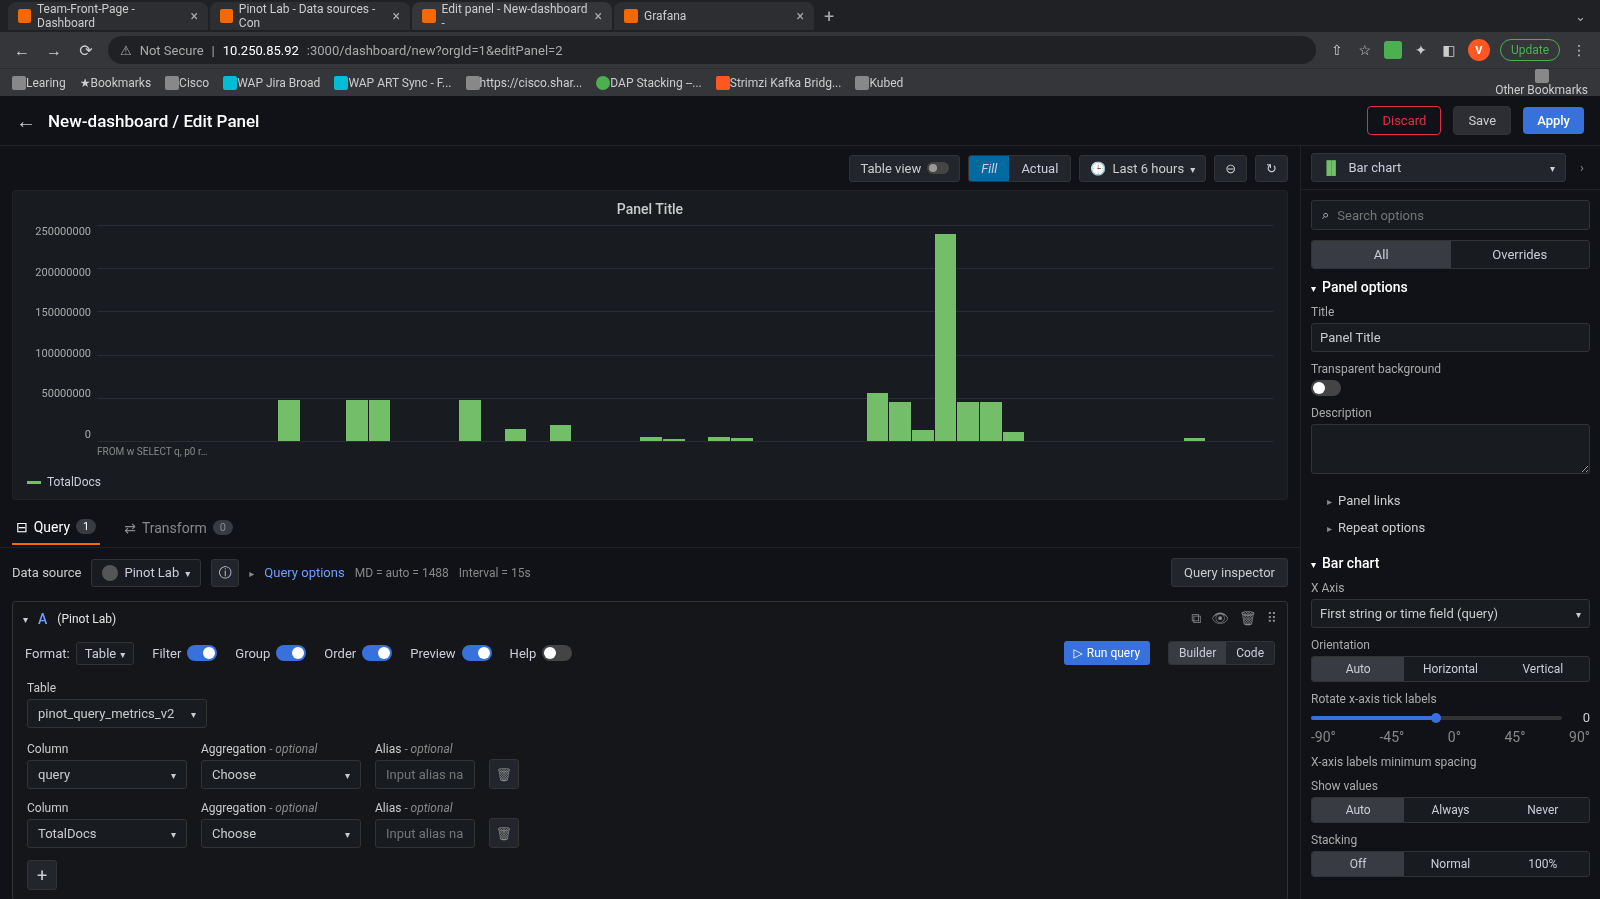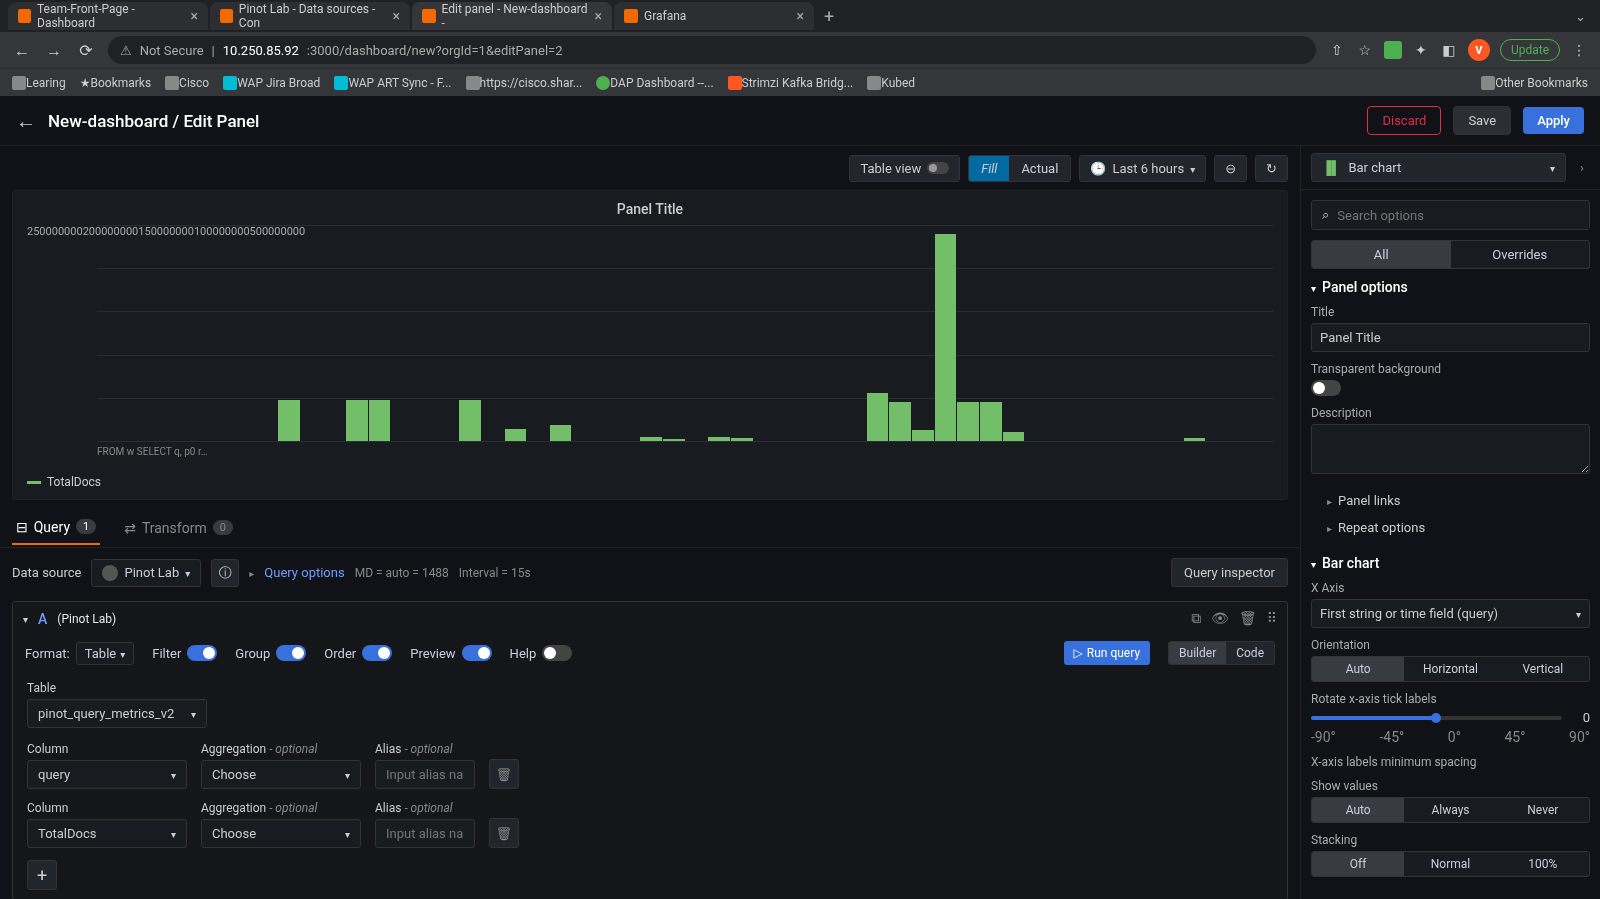--- a/index.html
+++ b/index.html
@@ -22,21 +22,21 @@
 .addr-icon { width:18px; height:18px; color:#ccc; display:flex; align-items:center; justify-content:center; font-size:14px; }
 .ext-badge { background:#4caf50; width:18px; height:18px; border-radius:3px; position:relative; }
 .avatar-circle { width:22px; height:22px; border-radius:50%; background:#ff5722; color:#fff; display:flex; align-items:center; justify-content:center; font-size:11px; font-weight:bold; }
 .update-btn { background:transparent; border:1px solid #4caf50; color:#4caf50; padding:3px 10px; border-radius:12px; font-size:12px; }
 
 .bookmark-bar { background:#35363a; height:28px; display:flex; align-items:center; padding:0 12px; gap:14px; font-size:12px; color:#ccc; border-top:1px solid #2a2b2e; }
 .bm-item { display:flex; align-items:center; }
 .bm-icon { width:14px; height:14px; display:inline-block; }
 .bm-folder { background:#888; border-radius:2px; }
 .bm-star { color:#ccc; }
-.bm-other { margin-left:auto; }
+.bm-other { margin-left:auto;flex-direction:column; }
 
 
 .gf-header { background:#111217; height:50px; display:flex; align-items:center; padding:0 16px; gap:12px; border-bottom:1px solid #222; }
 .back-arrow { font-size:20px; color:#ccc; cursor:pointer; }
 .breadcrumb { font-size:17px; color:#fff; font-weight:500; }
 .hdr-spacer { flex:1; }
 .btn-discard { background:transparent; border:1px solid #e02f44; color:#e02f44; padding:6px 14px; border-radius:4px; font-size:13px; cursor:pointer; }
 .btn-save { background:#2d2e33; border:1px solid #333; color:#ccc; padding:6px 14px; border-radius:4px; font-size:13px; cursor:pointer; }
 .btn-apply { background:#3871dc; border:none; color:#fff; padding:6px 14px; border-radius:4px; font-size:13px; cursor:pointer; font-weight:500; }
 
@@ -51,21 +51,21 @@
 .tb-toggle { width:22px; height:12px; background:#444; border-radius:6px; position:relative; }
 .tb-toggle::after { content:''; position:absolute; width:8px; height:8px; background:#999; border-radius:50%; top:2px; left:2px; }
 .fill-toggle { display:flex; background:#22252b; border:1px solid #333; border-radius:3px; overflow:hidden; }
 .fill-toggle span { padding:5px 12px; cursor:pointer; }
 .fill-toggle span.active { background:#0369a1;font-style:italic; }
 
 
 .panel-preview { flex:0 0 310px; background:#181b1f; margin:0 12px 8px; border:1px solid #222; border-radius:3px; padding:10px 14px; display:flex; flex-direction:column; }
 .panel-title { text-align:center; font-size:14px; color:#ccc; font-weight:500; margin-bottom:8px; }
 .chart-area { flex:1; position:relative; }
-.y-axis { position:absolute; left:0; top:0; bottom:30px; width:70px; display:flex; justify-content:space-between; text-align:right; font-size:11px; color:#aaa; padding-right:6px; }
+.y-axis { position:absolute; left:0; top:0; bottom:30px; width:70px; display:flex; flex-direction:column; justify-content:space-between; text-align:right; font-size:11px; color:#aaa; padding-right:6px; }
 .chart-grid { position:absolute; left:70px; right:0; top:0; bottom:30px; }
 .grid-line { position:absolute; left:0; right:0; height:1px; background:#2a2d33; }
 .bars { position:absolute; left:0; right:0; bottom:0; height:100%; display:flex; align-items:flex-end; gap:1px; }
 .bar { background:#73bf69; width:22px; }
 .x-axis-text { position:absolute; left:70px; right:0; bottom:14px; font-size:10px; color:#888; white-space:nowrap; overflow:hidden; }
 .legend { display:flex; align-items:center; gap:6px; margin-top:4px; font-size:12px; }
 .legend-swatch { width:14px; height:3px; background:#73bf69; }
 
 
 .bottom-tabs { height:40px; display:flex; align-items:center; padding:0 12px; gap:20px; border-bottom:1px solid #222; }
@@ -215,21 +215,21 @@
   <span class="bm-item">
       <span class="bm-icon" style="background:#00bcd4;border-radius:2px"></span>
       <span>WAP ART Sync - F...</span>
     </span>
   <span class="bm-item">
       <span class="bm-icon" style="background:#888;border-radius:2px"></span>
       <span>https://cisco.shar...</span>
     </span>
   <span class="bm-item">
       <span class="bm-icon" style="background:#4caf50;border-radius:50%"></span>
-      <span>DAP Dashboard --...</span>
+      <span>DAP Stacking --...</span>
     </span>
   <span class="bm-item">
       <span class="bm-icon" style="background:#ff5722;border-radius:2px"></span>
       <span>Strimzi Kafka Bridg...</span>
     </span>
   <span class="bm-item">
       <span class="bm-icon bm-folder"></span>
       <span>Kubed</span>
     </span>
   <span class="bm-item bm-other">

